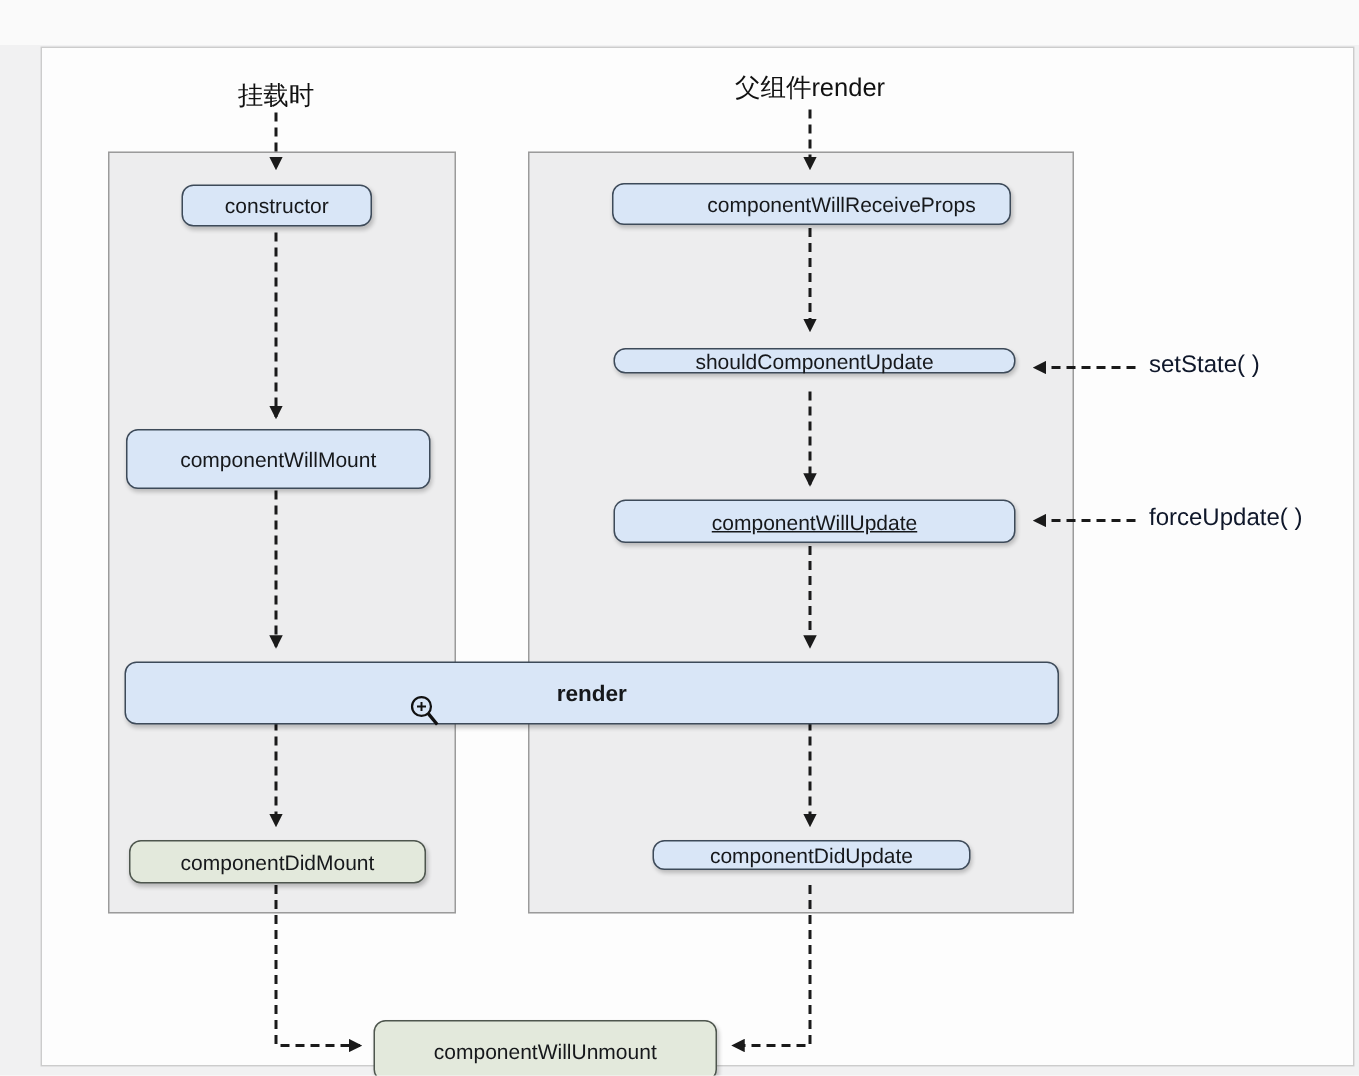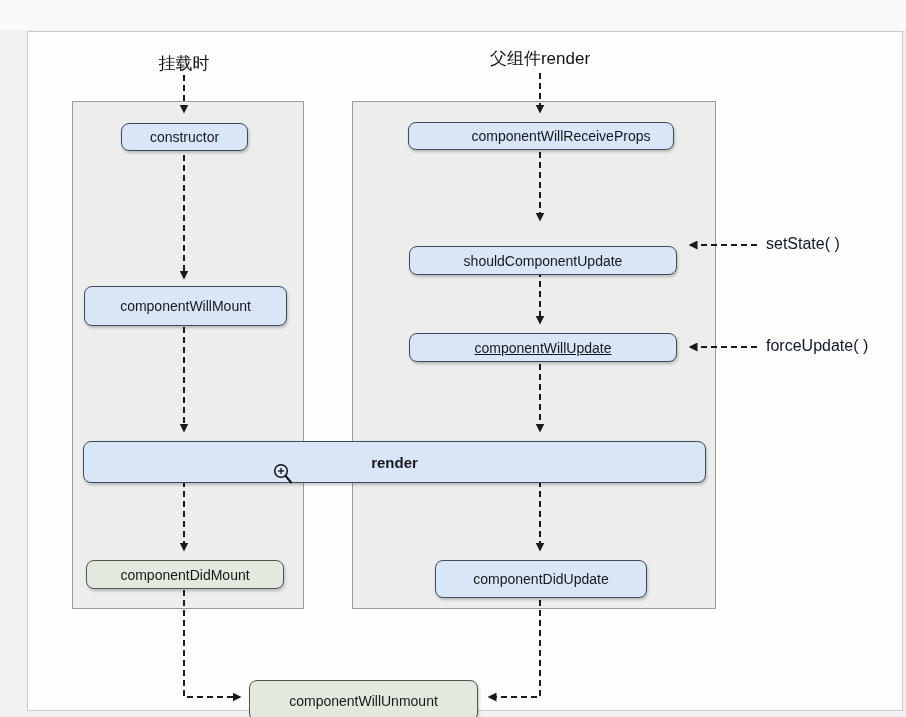--- a/index.html
+++ b/index.html
@@ -33,23 +33,23 @@
     border-radius:8px;
     background:var(--box-blue,#d9e6f7);
     font-size:14px;white-space:nowrap;
     box-shadow:1px 2px 3px rgba(0,0,0,0.22);
   }
   .node.green{background:var(--box-green,#e3e9dc);border-color:var(--green-border,#4e564e);}
   #n-constructor{left:121px;top:123px;width:127px;height:28px;}
   #n-willmount{left:84px;top:286px;width:203px;height:40px;}
   #n-didmount{left:86px;top:560px;width:198px;height:29px;}
   #n-willreceiveprops{left:408px;top:122px;width:266px;height:28px;padding-left:40px;}
-  #n-shouldupdate{left:409px;top:246px;width:268px;height:29px;}
+  #n-shouldupdate{left:409px;top:232px;width:268px;height:17px;}
   #n-willupdate{left:409px;top:333px;width:268px;height:29px;text-decoration:underline;}
-  #n-didupdate{left:435px;top:560px;width:212px;height:38px;}
+  #n-didupdate{left:435px;top:560px;width:212px;height:20px;}
   #n-render{left:83px;top:441px;width:623px;height:42px;font-weight:bold;font-size:15px;}
   #n-willunmount{left:249px;top:680px;width:229px;height:41px;}
   .annot{font-size:16px;color:#0f172a;white-space:nowrap;}
   #a-setstate{left:766px;top:235px;}
   #a-forceupdate{left:766px;top:337px;}
   svg.arrows{left:0;top:0;width:906px;height:717px;pointer-events:none;}
   svg.arrows path{stroke:var(--arrow-color,#1a1a1a);stroke-width:2;fill:none;stroke-dasharray:6 4;}
   svg.arrows marker path{stroke:none;fill:var(--arrow-color,#1a1a1a);stroke-dasharray:none;}
   svg.zoom-cursor{left:271px;top:462px;width:26px;height:26px;}
 </style>

